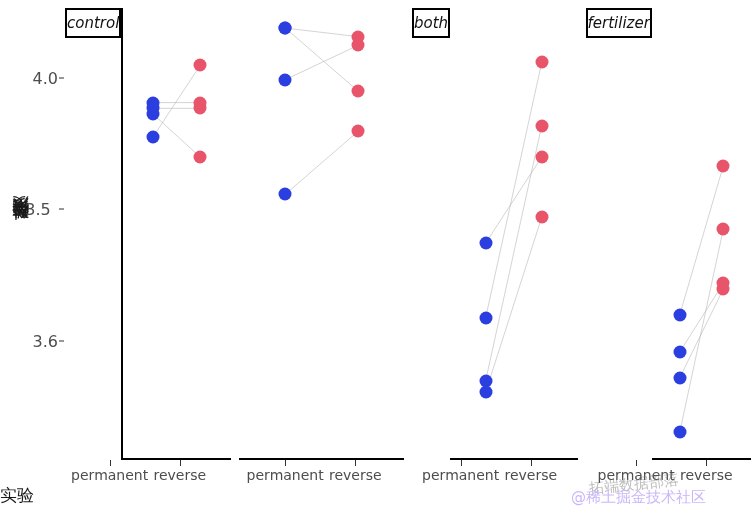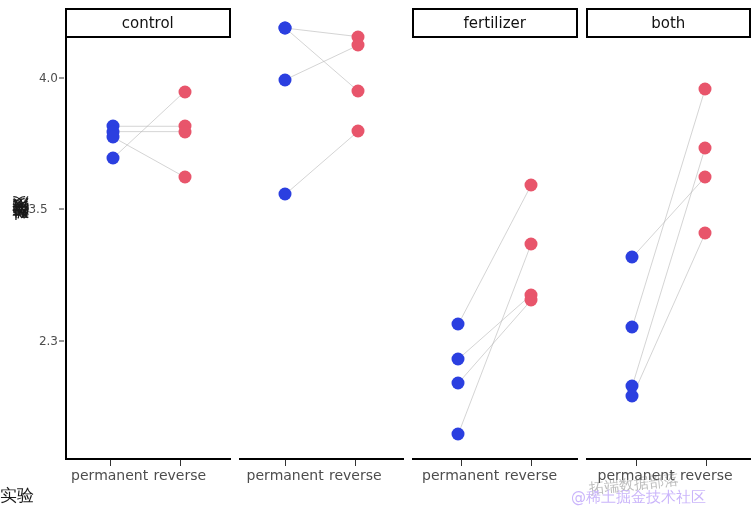--- a/index.html
+++ b/index.html
@@ -19,28 +19,28 @@
 
   
   .xlab{
     position:absolute; left:0; top:484px; width:753px; text-align:left;
     font-size:17px; color:#1a1a1a;
   }
 
   
   .ytick{
     position:absolute; right:0; width:40px; text-align:right;
-    font-size:12px; color:#4d4d4d; transform:translateY(-50%);
+    font-size:16px; color:#4d4d4d; transform:translateY(-50%);
   }
   .ytickwrap{position:absolute; left:0px; top:0; width:58px; height:460px;}
   .ytickmark{position:absolute; left:59px; width:5px; height:1px; background:#333; transform:translateY(-50%);}
 
   
   .panels{position:absolute; left:65px; top:8px; width:686px; height:452px; display:flex; gap:8px;}
-  .panel{flex:1 1 0; display:flex; flex-direction:column; min-width:0;}
+  .panel{flex:1 1 0; display:flex; flex-direction:row; min-width:0;font-style:italic;}
   .phead{
     height:30px; border:2px solid #000; background:#fff;
     display:flex; align-items:center; justify-content:center;
     font-size:15px; color:#111; box-sizing:border-box;
   }
   .pbody{
     flex:1 1 auto; position:relative; background:#fff;
     border-left:2px solid #000; border-bottom:2px solid #000; box-sizing:border-box;
   }
   .panel:first-child .pbody{border-left:2px solid #000;}
@@ -70,21 +70,21 @@
 
   <div class="ylab">
     <span>对数酚类物质浓度</span>
   </div>
 
   <div class="ytickwrap" id="ytickwrap">
       <div class="ytick" style="top: 77.6433px;">4.0</div>
       <div class="ytickmark" style="top: 77.6433px;"></div>
       <div class="ytick" style="top: 209.49px; text-align: center;">3.5</div>
       <div class="ytickmark" style="top: 209.49px;"></div>
-      <div class="ytick" style="top: 341.338px;">2.3</div>
+      <div class="ytick" style="top: 341.338px;">3.6</div>
       <div class="ytickmark" style="top: 341.338px;"></div>
     </div>
 
   <div class="panels" id="panels">
       <div class="panel">
         <div class="phead">control</div>
         <div class="pbody">
           <svg viewBox="0 0 100 100" preserveAspectRatio="none">
             <line x1="28" y1="21.019108280254777" x2="72" y2="21.019108280254777" stroke="#b0b0b0" stroke-width="0.55" vector-effect="non-scaling-stroke"></line>
             <line x1="28" y1="22.29299363057325" x2="72" y2="22.29299363057325" stroke="#b0b0b0" stroke-width="0.55" vector-effect="non-scaling-stroke"></line>
@@ -113,55 +113,55 @@
           <div style="position: absolute; width: 13px; height: 13px; border-radius: 50%; background: rgb(232, 85, 107); left: 72%; top: 6.36943%; transform: translate(-50%, -50%);"></div>
           <div style="position: absolute; width: 13px; height: 13px; border-radius: 50%; background: rgb(43, 63, 224); left: 28%; top: 4.4586%; transform: translate(-50%, -50%);"></div>
           <div style="position: absolute; width: 13px; height: 13px; border-radius: 50%; background: rgb(232, 85, 107); left: 72%; top: 18.4713%; transform: translate(-50%, -50%);"></div>
           <div style="position: absolute; width: 13px; height: 13px; border-radius: 50%; background: rgb(43, 63, 224); left: 28%; top: 15.9236%; transform: translate(-50%, -50%);"></div>
           <div style="position: absolute; width: 13px; height: 13px; border-radius: 50%; background: rgb(232, 85, 107); left: 72%; top: 8.28025%; transform: translate(-50%, -50%);"></div>
           <div style="position: absolute; width: 13px; height: 13px; border-radius: 50%; background: rgb(43, 63, 224); left: 28%; top: 41.4013%; transform: translate(-50%, -50%);"></div>
           <div style="position: absolute; width: 13px; height: 13px; border-radius: 50%; background: rgb(232, 85, 107); left: 72%; top: 27.3885%; transform: translate(-50%, -50%);"></div>
         </div>
       </div>
       <div class="panel">
+        <div class="phead">both</div>
+        <div class="pbody">
+          <svg viewBox="0 0 100 100" preserveAspectRatio="none">
+            <line x1="28" y1="52.229299363057336" x2="72" y2="33.12101910828025" stroke="#b0b0b0" stroke-width="0.55" vector-effect="non-scaling-stroke"></line>
+            <line x1="28" y1="68.78980891719745" x2="72" y2="12.101910828025472" stroke="#b0b0b0" stroke-width="0.55" vector-effect="non-scaling-stroke"></line>
+            <line x1="28" y1="82.80254777070064" x2="72" y2="26.114649681528668" stroke="#b0b0b0" stroke-width="0.55" vector-effect="non-scaling-stroke"></line>
+            <line x1="28" y1="85.35031847133759" x2="72" y2="46.49681528662419" stroke="#b0b0b0" stroke-width="0.55" vector-effect="non-scaling-stroke"></line>
+          </svg>
+          <div style="position: absolute; width: 13px; height: 13px; border-radius: 50%; background: rgb(43, 63, 224); left: 28%; top: 52.2293%; transform: translate(-50%, -50%);"></div>
+          <div style="position: absolute; width: 13px; height: 13px; border-radius: 50%; background: rgb(232, 85, 107); left: 72%; top: 33.121%; transform: translate(-50%, -50%);"></div>
+          <div style="position: absolute; width: 13px; height: 13px; border-radius: 50%; background: rgb(43, 63, 224); left: 28%; top: 68.7898%; transform: translate(-50%, -50%);"></div>
+          <div style="position: absolute; width: 13px; height: 13px; border-radius: 50%; background: rgb(232, 85, 107); left: 72%; top: 12.1019%; transform: translate(-50%, -50%);"></div>
+          <div style="position: absolute; width: 13px; height: 13px; border-radius: 50%; background: rgb(43, 63, 224); left: 28%; top: 82.8025%; transform: translate(-50%, -50%);"></div>
+          <div style="position: absolute; width: 13px; height: 13px; border-radius: 50%; background: rgb(232, 85, 107); left: 72%; top: 26.1146%; transform: translate(-50%, -50%);"></div>
+          <div style="position: absolute; width: 13px; height: 13px; border-radius: 50%; background: rgb(43, 63, 224); left: 28%; top: 85.3503%; transform: translate(-50%, -50%);"></div>
+          <div style="position: absolute; width: 13px; height: 13px; border-radius: 50%; background: rgb(232, 85, 107); left: 72%; top: 46.4968%; transform: translate(-50%, -50%);"></div>
+        </div>
+      </div>
+      <div class="panel">
         <div class="phead">fertilizer</div>
         <div class="pbody">
           <svg viewBox="0 0 100 100" preserveAspectRatio="none">
             <line x1="28" y1="68.15286624203823" x2="72" y2="35.03184713375797" stroke="#b0b0b0" stroke-width="0.55" vector-effect="non-scaling-stroke"></line>
             <line x1="28" y1="76.43312101910827" x2="72" y2="61.14649681528661" stroke="#b0b0b0" stroke-width="0.55" vector-effect="non-scaling-stroke"></line>
             <line x1="28" y1="82.1656050955414" x2="72" y2="62.42038216560508" stroke="#b0b0b0" stroke-width="0.55" vector-effect="non-scaling-stroke"></line>
             <line x1="28" y1="94.26751592356686" x2="72" y2="49.044585987261144" stroke="#b0b0b0" stroke-width="0.55" vector-effect="non-scaling-stroke"></line>
           </svg>
           <div style="position: absolute; width: 13px; height: 13px; border-radius: 50%; background: rgb(43, 63, 224); left: 28%; top: 68.1529%; transform: translate(-50%, -50%);"></div>
           <div style="position: absolute; width: 13px; height: 13px; border-radius: 50%; background: rgb(232, 85, 107); left: 72%; top: 35.0318%; transform: translate(-50%, -50%);"></div>
           <div style="position: absolute; width: 13px; height: 13px; border-radius: 50%; background: rgb(43, 63, 224); left: 28%; top: 76.4331%; transform: translate(-50%, -50%);"></div>
           <div style="position: absolute; width: 13px; height: 13px; border-radius: 50%; background: rgb(232, 85, 107); left: 72%; top: 61.1465%; transform: translate(-50%, -50%);"></div>
           <div style="position: absolute; width: 13px; height: 13px; border-radius: 50%; background: rgb(43, 63, 224); left: 28%; top: 82.1656%; transform: translate(-50%, -50%);"></div>
           <div style="position: absolute; width: 13px; height: 13px; border-radius: 50%; background: rgb(232, 85, 107); left: 72%; top: 62.4204%; transform: translate(-50%, -50%);"></div>
           <div style="position: absolute; width: 13px; height: 13px; border-radius: 50%; background: rgb(43, 63, 224); left: 28%; top: 94.2675%; transform: translate(-50%, -50%);"></div>
           <div style="position: absolute; width: 13px; height: 13px; border-radius: 50%; background: rgb(232, 85, 107); left: 72%; top: 49.0446%; transform: translate(-50%, -50%);"></div>
-        </div>
-      </div>
-      <div class="panel">
-        <div class="phead">both</div>
-        <div class="pbody">
-          <svg viewBox="0 0 100 100" preserveAspectRatio="none">
-            <line x1="28" y1="52.229299363057336" x2="72" y2="33.12101910828025" stroke="#b0b0b0" stroke-width="0.55" vector-effect="non-scaling-stroke"></line>
-            <line x1="28" y1="68.78980891719745" x2="72" y2="12.101910828025472" stroke="#b0b0b0" stroke-width="0.55" vector-effect="non-scaling-stroke"></line>
-            <line x1="28" y1="82.80254777070064" x2="72" y2="26.114649681528668" stroke="#b0b0b0" stroke-width="0.55" vector-effect="non-scaling-stroke"></line>
-            <line x1="28" y1="85.35031847133759" x2="72" y2="46.49681528662419" stroke="#b0b0b0" stroke-width="0.55" vector-effect="non-scaling-stroke"></line>
-          </svg>
-          <div style="position: absolute; width: 13px; height: 13px; border-radius: 50%; background: rgb(43, 63, 224); left: 28%; top: 52.2293%; transform: translate(-50%, -50%);"></div>
-          <div style="position: absolute; width: 13px; height: 13px; border-radius: 50%; background: rgb(232, 85, 107); left: 72%; top: 33.121%; transform: translate(-50%, -50%);"></div>
-          <div style="position: absolute; width: 13px; height: 13px; border-radius: 50%; background: rgb(43, 63, 224); left: 28%; top: 68.7898%; transform: translate(-50%, -50%);"></div>
-          <div style="position: absolute; width: 13px; height: 13px; border-radius: 50%; background: rgb(232, 85, 107); left: 72%; top: 12.1019%; transform: translate(-50%, -50%);"></div>
-          <div style="position: absolute; width: 13px; height: 13px; border-radius: 50%; background: rgb(43, 63, 224); left: 28%; top: 82.8025%; transform: translate(-50%, -50%);"></div>
-          <div style="position: absolute; width: 13px; height: 13px; border-radius: 50%; background: rgb(232, 85, 107); left: 72%; top: 26.1146%; transform: translate(-50%, -50%);"></div>
-          <div style="position: absolute; width: 13px; height: 13px; border-radius: 50%; background: rgb(43, 63, 224); left: 28%; top: 85.3503%; transform: translate(-50%, -50%);"></div>
-          <div style="position: absolute; width: 13px; height: 13px; border-radius: 50%; background: rgb(232, 85, 107); left: 72%; top: 46.4968%; transform: translate(-50%, -50%);"></div>
         </div>
       </div>
     </div>
 
   <div class="xticks" id="xticks">
       <div class="xtcell">
         <div class="xtmark" style="left: 28%;"></div>
         <div class="xtlabel" style="left: 28%;">permanent</div>
         <div class="xtmark" style="left: 72%;"></div>
         <div class="xtlabel" style="left: 72%;">reverse</div>

